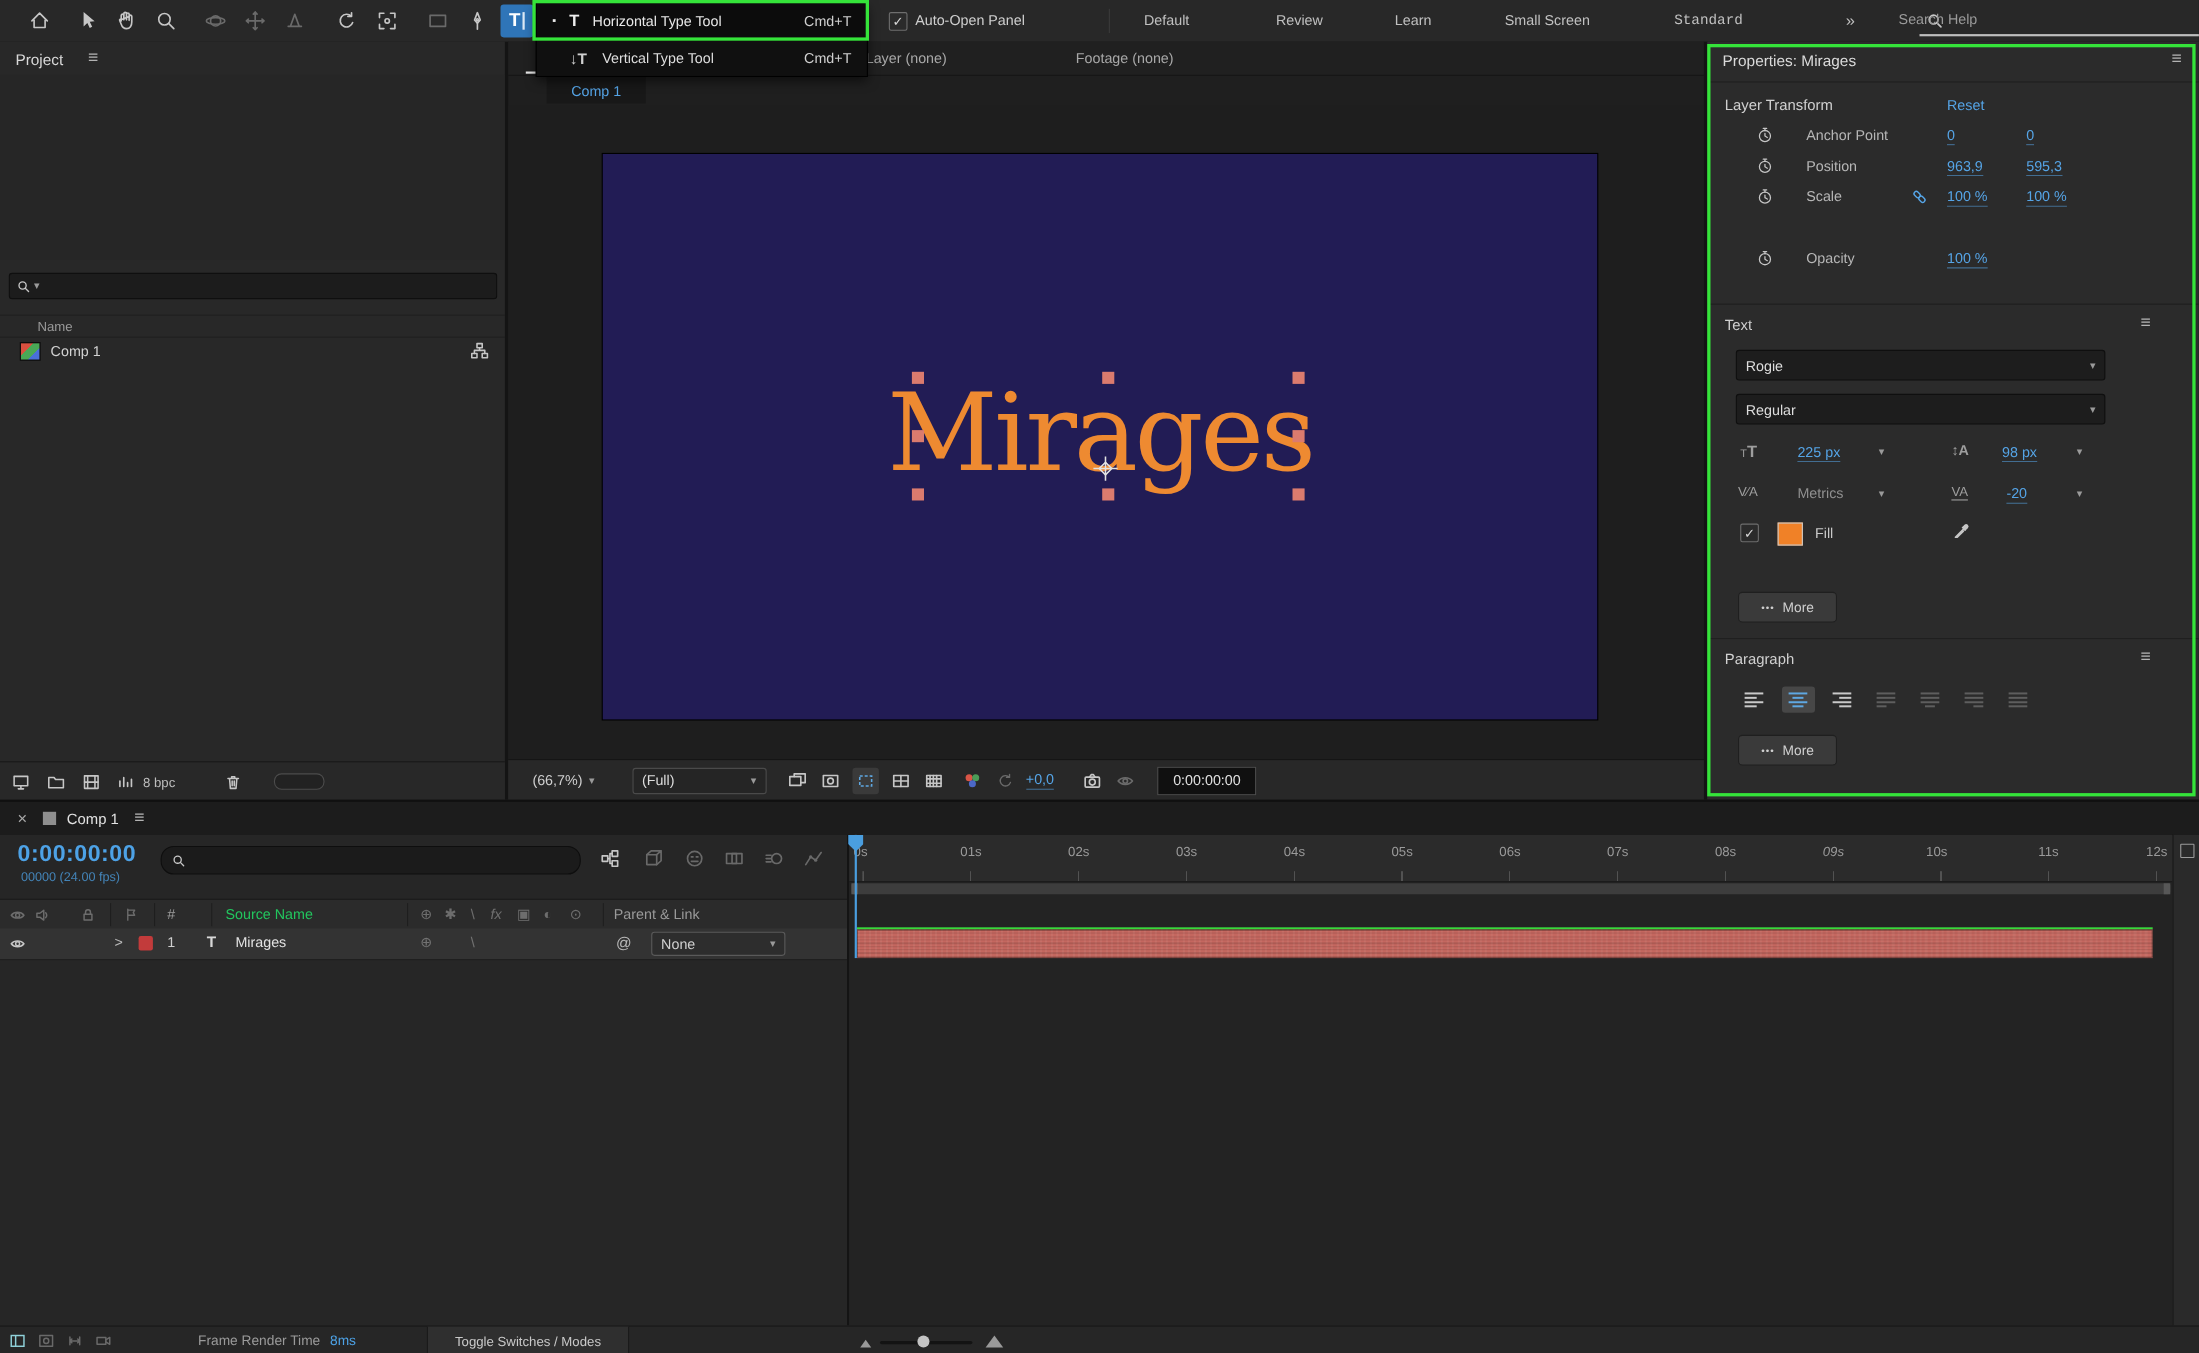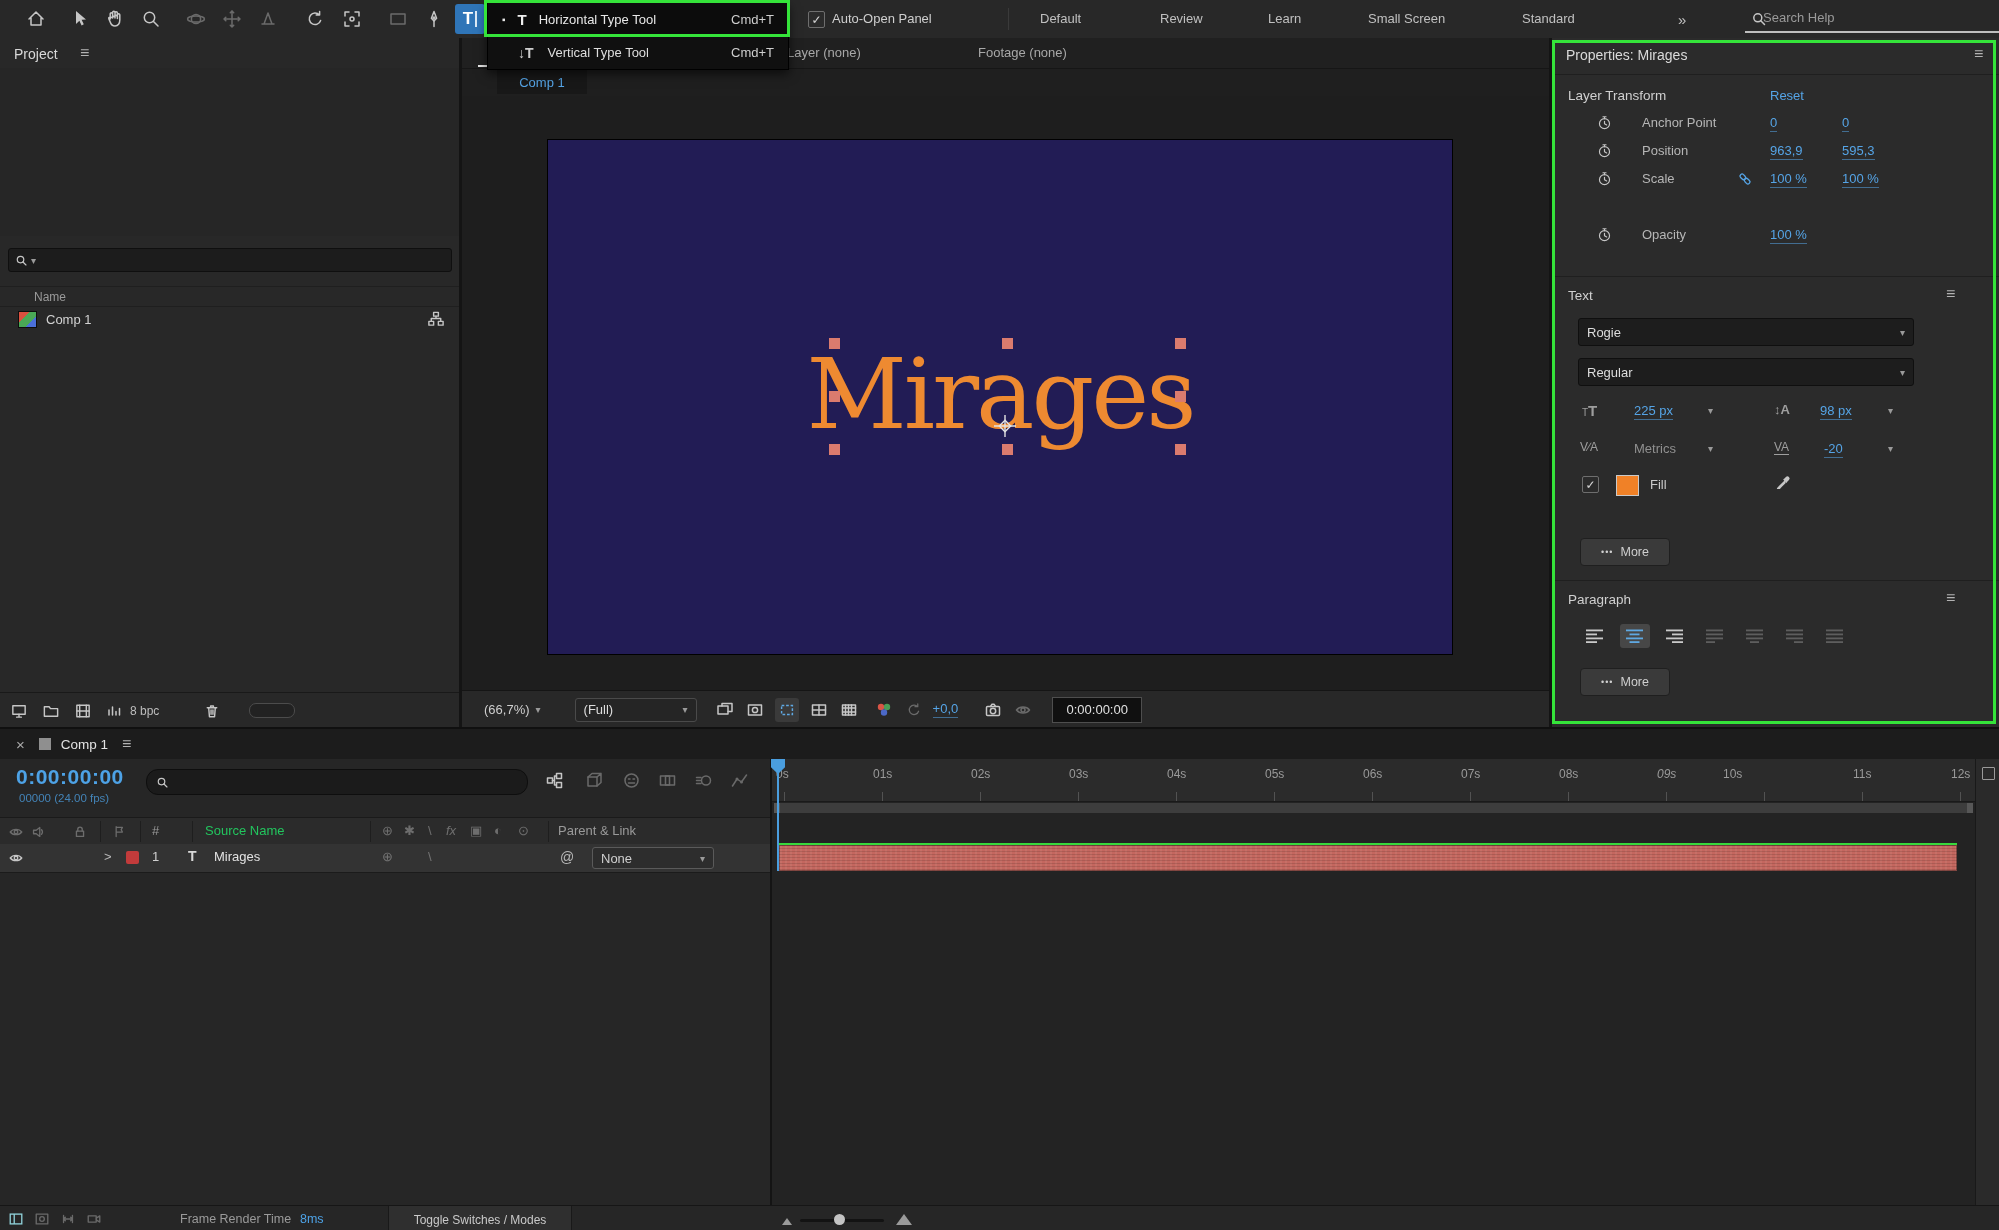--- a/index.html
+++ b/index.html
@@ -110,30 +110,30 @@
       <span>✓</span>
     </div>
     <span class="abs" style="left:832px;top:11px;color:#cfcfcf;">Auto-Open Panel</span>
 
     <div class="abs" style="left:1008px;top:8px;width:1px;height:22px;background:#3a3a3a;"></div>
 
     <span class="ws" style="left:1040px;">Default</span>
     <span class="ws" style="left:1160px;">Review</span>
     <span class="ws" style="left:1268px;">Learn</span>
     <span class="ws" style="left:1368px;">Small Screen</span>
-    <span class="ws" style="left:1522px;">Standard</span>
+    <span class="ws" style="left:1522px;font-family:Liberation Mono, monospace;">Standard</span>
     <span class="ws" style="left:1678px;font-size:15px;">»</span>
 
     <div class="abs ic" style="left:1750px;top:10px;width:18px;height:18px;">
       <svg width="16" height="16" viewBox="0 0 16 16">
           <circle class="st" cx="6.8" cy="6.8" r="4"></circle>
           <path class="st" d="M9.8 9.8 L13.5 13.5"></path>
         </svg>
     </div>
-    <input class="abs" style="left: 1761px; top: 9px; width: 200px;" placeholder="Search Help">
+    <input class="abs" style="left: 1724px; top: 9px; width: 200px;" placeholder="Search Help">
     <div class="abs" style="left:1745px;top:31px;width:254px;height:2px;background:#d8d8d8;opacity:.85;"></div>
   </div>
 
   <div class="abs" style="left:487px;top:2px;width:300px;height:66px;background:#0c0c0c;border:1px solid #000;z-index:950;box-shadow:0 4px 10px rgba(0,0,0,.6);">
     <div class="abs" style="left:0;top:0;width:300px;height:33px;display:flex;align-items:center;">
       <span style="margin-left:14px;color:#e8e8e8;font-size:10px;">▪</span>
       <span style="margin-left:12px;color:#eee;font-weight:bold;font-size:15px;">T</span>
       <span style="margin-left:12px;color:#e8e8e8;">Horizontal Type Tool</span>
       <span style="margin-left:auto;margin-right:14px;color:#cfcfcf;">Cmd+T</span>
     </div>
@@ -636,21 +636,21 @@
         <span class="abs" style="left:4px;top:8px;color:#9a9a9a;font-size:12px;">0s</span>
         <span class="abs" style="left:101px;top:8px;color:#9a9a9a;font-size:12px;">01s</span>
         <span class="abs" style="left:199px;top:8px;color:#9a9a9a;font-size:12px;">02s</span>
         <span class="abs" style="left:297px;top:8px;color:#9a9a9a;font-size:12px;">03s</span>
         <span class="abs" style="left:395px;top:8px;color:#9a9a9a;font-size:12px;">04s</span>
         <span class="abs" style="left:493px;top:8px;color:#9a9a9a;font-size:12px;">05s</span>
         <span class="abs" style="left:591px;top:8px;color:#9a9a9a;font-size:12px;">06s</span>
         <span class="abs" style="left:689px;top:8px;color:#9a9a9a;font-size:12px;">07s</span>
         <span class="abs" style="left:787px;top:8px;color:#9a9a9a;font-size:12px;">08s</span>
         <span class="abs" style="left:885px;top:8px;color:#9a9a9a;font-size:12px;font-style:italic;">09s</span>
-        <span class="abs" style="left:951px;top:8px;color:#9a9a9a;font-size:12px;">10s</span>
+        <span class="abs" style="left:979px;top:8px;color:#9a9a9a;font-size:12px;">10s</span>
         <span class="abs" style="left:1081px;top:8px;color:#9a9a9a;font-size:12px;">11s</span>
         <span class="abs" style="left:1179px;top:8px;color:#9a9a9a;font-size:12px;">12s</span>
       </div>
 
       <div class="abs" style="left:2px;top:44px;width:1199px;height:10px;background:#3d3d3d;border-radius:2px;">
         <span class="abs" style="left:0;top:0;width:6px;height:10px;background:#575757;"></span>
         <span class="abs" style="right:0;top:0;width:6px;height:10px;background:#575757;"></span>
       </div>
 
       <div class="abs" style="left:7px;top:84px;width:1178px;height:2px;background:#38d83c;"></div>

